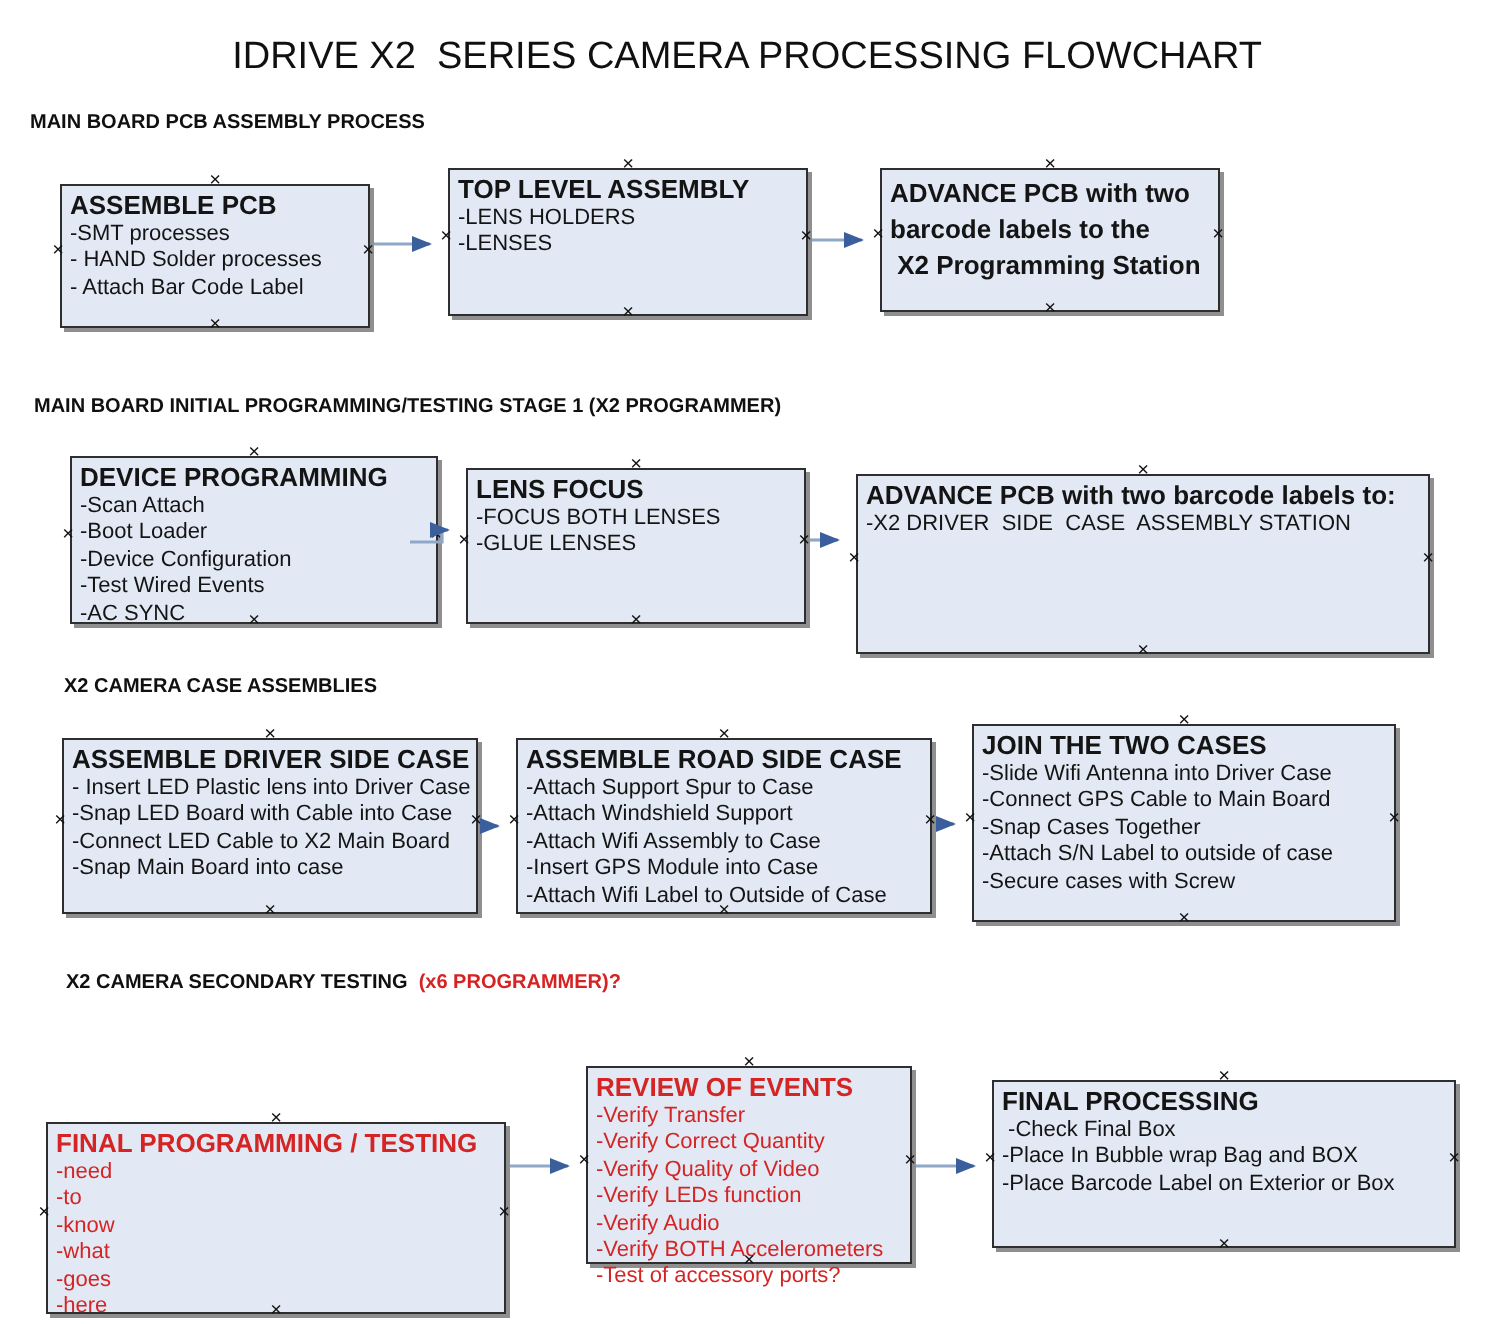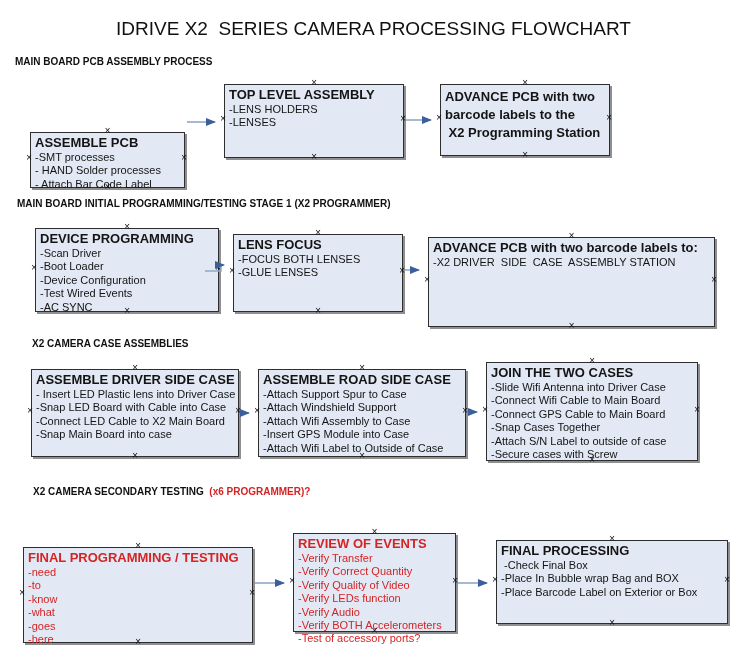--- a/index.html
+++ b/index.html
@@ -35,30 +35,30 @@
     content:"\00d7"; position:absolute; left:1px; top:-1px;
     font-size:10px; line-height:8px; color:#111; font-weight:normal;
   }
   .at { top:-5px;  left:calc(50% - 4px); }
   .ab { bottom:-5px; left:calc(50% - 4px); }
   .al { left:-6px; top:calc(50% - 5px); }
   .ar { right:-4px; top:calc(50% - 5px); }
   .overlay { position:absolute; left:0; top:0; pointer-events:none; }
   .conn { stroke:#8fa8c8; stroke-width:1.6; fill:none; }
   
-  .r1b1 { left:30px;  top:92px;  width:155px; height:56px;margin-top:40px; }
+  .r1b1 { left:30px;  top:92px;  width:155px; height:72px; }
   .r1b2 { left:224px; top:84px;  width:180px; height:74px; }
   .r1b3 { left:440px; top:84px;  width:170px; height:72px; }
   .r2b1 { left:35px;  top:228px; width:184px; height:84px; }
   .r2b2 { left:233px; top:234px; width:170px; height:78px; }
   .r2b3 { left:428px; top:237px; width:287px; height:90px; }
   .r3b1 { left:31px;  top:369px; width:208px; height:88px; }
   .r3b2 { left:258px; top:369px; width:208px; height:88px; }
   .r3b3 { left:486px; top:362px; width:212px; height:99px; }
-  .r4b1 { left:23px;  top:547px; width:230px; height:96px; }
+  .r4b1 { left:23px;  top:561px; width:230px; height:96px; }
   .r4b2 { left:293px; top:533px; width:163px; height:99px; }
   .r4b3 { left:496px; top:540px; width:232px; height:84px; }
   .s1 { left:15px; top:56px; }
   .s2 { left:17px; top:198px; }
   .s3 { left:32px; top:338px; }
   .s4 { left:33px; top:486px; }
 </style>
 </head>
 <body>
 
@@ -101,21 +101,21 @@
     <div class="box-line">barcode labels to the</div>
     <div class="box-line"> X2 Programming Station</div>
   </div>
 
   <div class="box r2b1">
     <i class="an at"></i>
       <i class="an ab"></i>
       <i class="an al"></i>
       <i class="an ar"></i>
     <div class="box-title">DEVICE PROGRAMMING</div>
-    <div class="box-line">-Scan Driver</div>
+    <div class="box-line">-Scan Attach</div>
     <div class="box-line">-Boot Loader</div>
     <div class="box-line">-Device Configuration</div>
     <div class="box-line">-Test Wired Events</div>
     <div class="box-line">-AC SYNC</div>
   </div>
 
   <div class="box r2b2">
     <i class="an at"></i>
       <i class="an ab"></i>
       <i class="an al"></i>
@@ -159,21 +159,20 @@
     <div class="box-line">-Attach Wifi Label to Outside of Case</div>
   </div>
 
   <div class="box r3b3">
     <i class="an at"></i>
       <i class="an ab"></i>
       <i class="an al"></i>
       <i class="an ar"></i>
     <div class="box-title">JOIN THE TWO CASES</div>
     <div class="box-line">-Slide Wifi Antenna into Driver Case</div>
-    <div class="box-line">-Connect Wifi Cable to Main Board</div>
     <div class="box-line">-Connect GPS Cable to Main Board</div>
     <div class="box-line">-Snap Cases Together</div>
     <div class="box-line">-Attach S/N Label to outside of case</div>
     <div class="box-line">-Secure cases with Screw</div>
   </div>
 
   <div class="box r4b1 red-text">
     <i class="an at"></i>
       <i class="an ab"></i>
       <i class="an al"></i>

